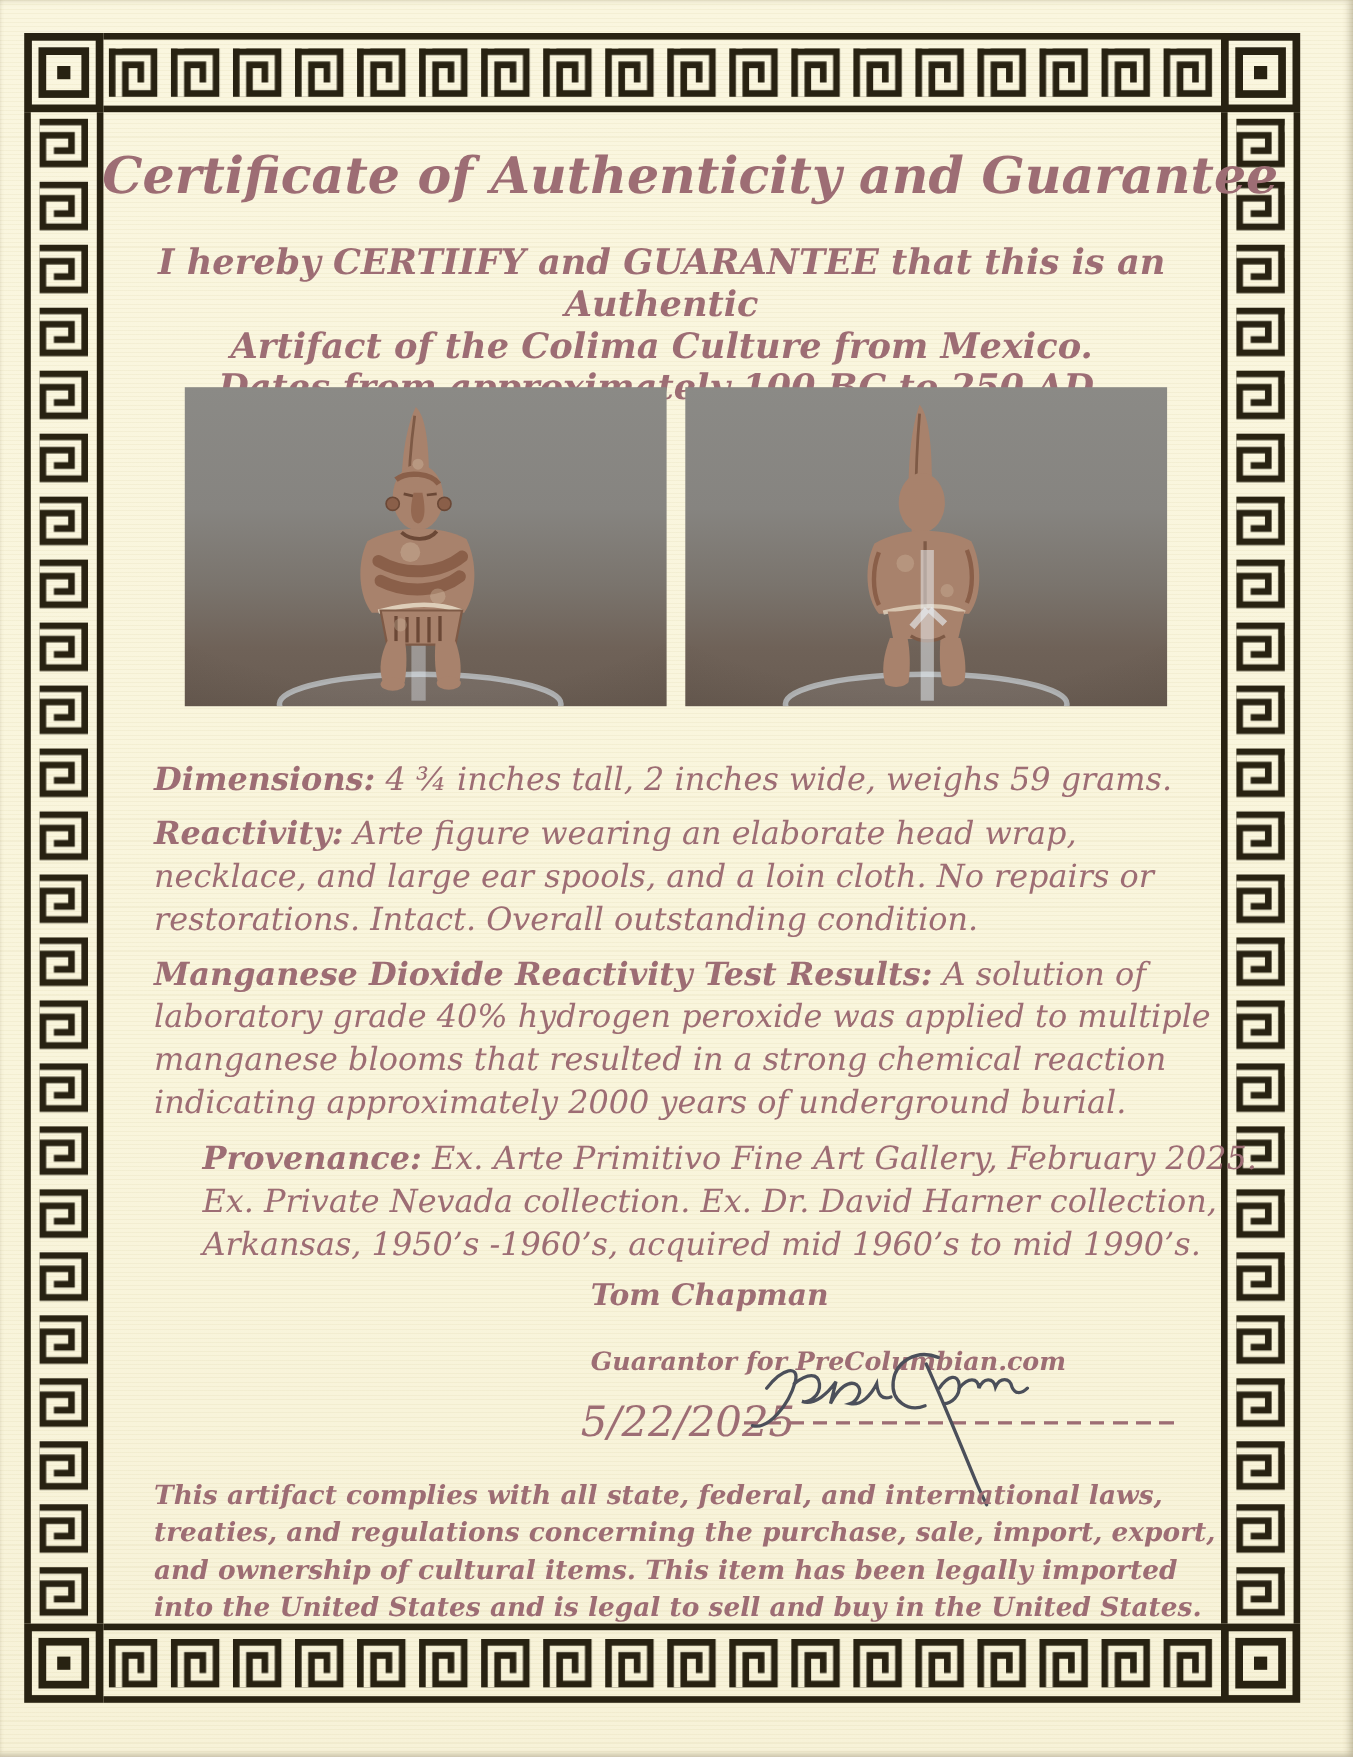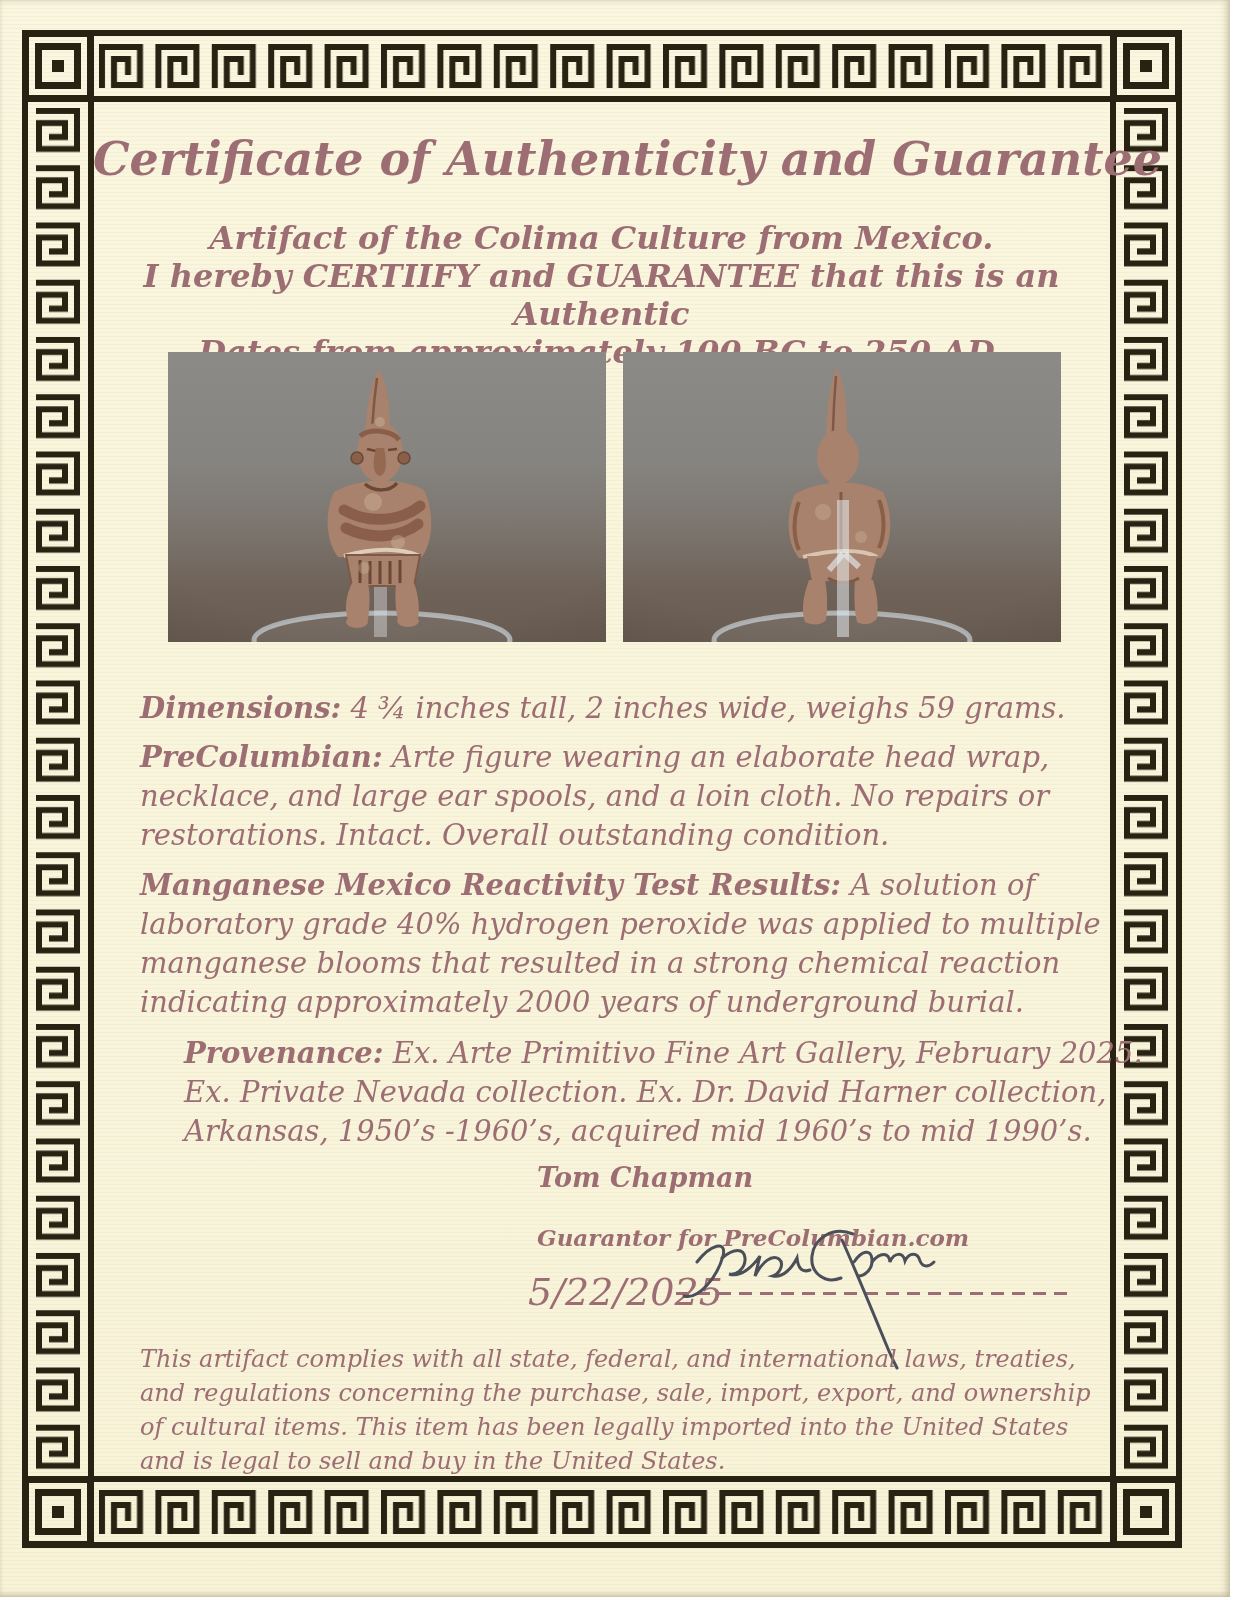--- a/index.html
+++ b/index.html
@@ -45,21 +45,21 @@
   .signer-name{position:absolute;left:537px;top:1162px;font-size:27px;font-weight:700;}
   .signer-role{position:absolute;left:537px;top:1224px;font-size:23px;font-weight:700;}
   .sig-date{position:absolute;left:528px;top:1270px;font-size:38px;font-weight:500;}
   .sig-line{
     position:absolute;left:676px;top:1292px;width:396px;height:3px;
     background:repeating-linear-gradient(90deg,#9d6d74 0 13px,rgba(0,0,0,0) 13px 21px);
   }
   .sig-svg{position:absolute;left:0;top:0;pointer-events:none;}
   .disclaimer{
     position:absolute;left:140px;top:1318px;width:978px;
-    font-size:24px;line-height:34px;font-weight:400;
+    font-size:24px;line-height:34px;font-weight:700;
   }
 </style>
 </head>
 <body>
 
 <div class="paper"></div>
 
 <svg class="border-svg" width="1236" height="1600" viewBox="0 0 1236 1600">
   <defs>
     <path id="gk" d="M3,41 L3,3 L41,3 L41,41 L15,41 L15,15 L29,15 L29,28" fill="none" stroke="#282212" stroke-width="6" stroke-linecap="square" stroke-linejoin="miter"></path>
@@ -104,22 +104,22 @@
   <use href="#gkC" x="1110" y="30"></use>
   <use href="#gkC" x="22" y="1476"></use>
   <use href="#gkC" x="1110" y="1476"></use>
 </svg>
 
 <div class="content">
 
   <div class="title">Certificate of Authenticity and Guarantee</div>
 
   <div class="certs">
+    <div>I hereby CERTIIFY and GUARANTEE that this is an Authentic</div>
     <div>Artifact of the Colima Culture from Mexico.</div>
-    <div>I hereby CERTIIFY and GUARANTEE that this is an Authentic</div>
     <div>Dates from approximately 100 BC to 250 AD.</div>
   </div>
 
   <div class="photo photo-front">
     <svg width="438" height="290" viewBox="0 0 438 290">
       <ellipse cx="214" cy="288" rx="128" ry="27" fill="rgba(215,228,238,0.10)" stroke="rgba(226,238,248,0.55)" stroke-width="5"></ellipse>
       <rect x="206" y="205" width="13" height="80" fill="rgba(232,240,248,0.38)"></rect>
       <g fill="#a8826c">
         <path d="M199,122 C194,86 199,40 210,18 C219,26 222,52 222,82 C222,98 221,110 220,123 Z"></path>
         <path d="M209,26 C205,55 203,90 203,118" fill="none" stroke="#7e5a46" stroke-width="2.5"></path>
@@ -167,23 +167,23 @@
         <circle cx="200" cy="160" r="8" fill="rgba(214,196,170,0.30)"></circle>
         <circle cx="238" cy="185" r="6" fill="rgba(214,196,170,0.30)"></circle>
       </g>
       <rect x="214" y="148" width="12" height="137" fill="rgba(235,243,250,0.50)"></rect>
       <path d="M206,218 L220,202 M236,215 L222,202" stroke="rgba(235,243,250,0.60)" stroke-width="6" fill="none"></path>
     </svg>
   </div>
 
   <p class="sec sec-dimensions"><span class="label">Dimensions:</span> <span>4 ¾ inches tall, 2 inches wide, weighs 59  grams.</span></p>
 
-  <p class="sec sec-description"><span class="label">PreColumbian:</span> <span>Arte figure wearing an elaborate head wrap, necklace, and large ear spools, and a loin cloth. No repairs or restorations. Intact. Overall outstanding condition.</span></p>
-
-  <p class="sec sec-reactivity"><span class="label">Manganese Mexico Reactivity Test Results:</span> <span>A solution of laboratory grade 40% hydrogen peroxide was applied to multiple manganese blooms that resulted in a strong chemical reaction indicating approximately 2000 years of underground burial.</span></p>
+  <p class="sec sec-description"><span class="label">Reactivity:</span> <span>Arte figure wearing an elaborate head wrap, necklace, and large ear spools, and a loin cloth. No repairs or restorations. Intact. Overall outstanding condition.</span></p>
+
+  <p class="sec sec-reactivity"><span class="label">Manganese Dioxide Reactivity Test Results:</span> <span>A solution of laboratory grade 40% hydrogen peroxide was applied to multiple manganese blooms that resulted in a strong chemical reaction indicating approximately 2000 years of underground burial.</span></p>
 
   <p class="sec sec-provenance"><span class="label">Provenance:</span> <span>Ex. Arte Primitivo Fine Art Gallery, February 2025. Ex. Private Nevada collection. Ex. Dr. David Harner collection, Arkansas, 1950’s -1960’s, acquired mid 1960’s to mid 1990’s.</span></p>
 
   <div class="signer-name">Tom Chapman</div>
   <div class="signer-role">Guarantor for PreColumbian.com</div>
 
   <div class="sig-date">5/22/2025</div>
   <div class="sig-line"></div>
 
   <svg class="sig-svg" width="1236" height="1600" viewBox="0 0 1236 1600">

